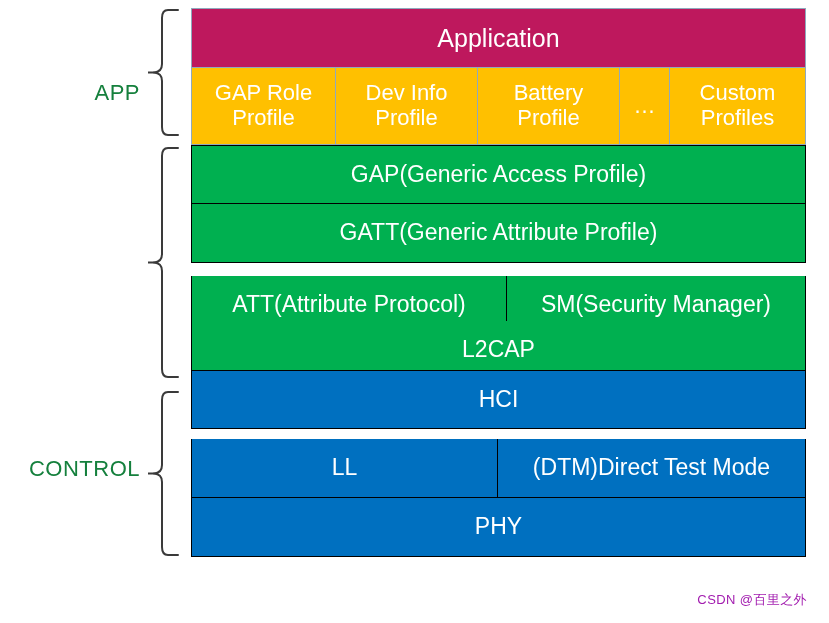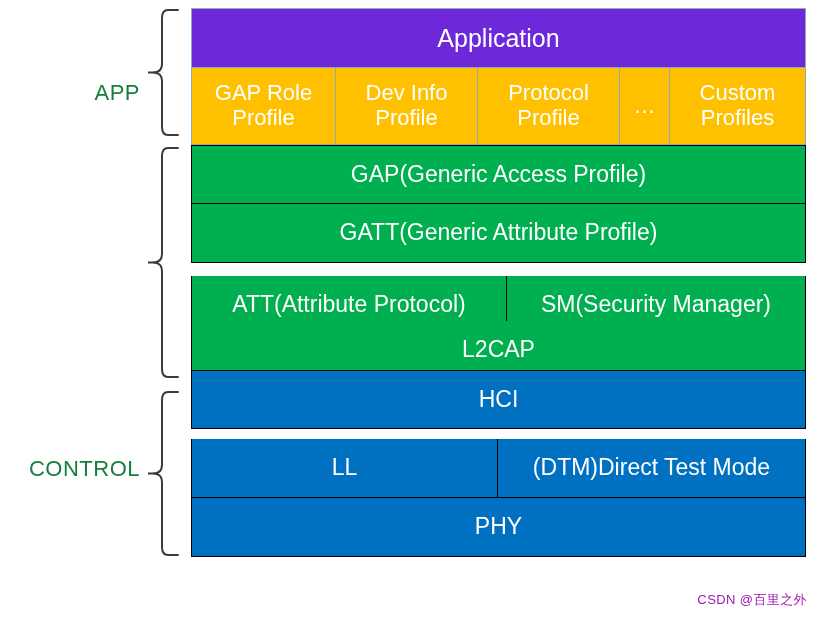--- a/index.html
+++ b/index.html
@@ -70,21 +70,21 @@
     white-space: pre-line;
   }
 
   
   .band-app { background: #FFC000; }
   .app-title-row {
     top: 0;
     height: 60px;
     border: 1px solid #8fa9bd;
     border-bottom: 1px solid #8fa9bd;
-    background: #6d28d9;
+    background: #be185d;
   }
   .app-title-row .cell {
     width: 100%;
     font-size: 25px;
   }
 
   .app-profiles-row {
     top: 60px;
     height: 77px;
     border: 1px solid #8fa9bd;
@@ -161,21 +161,21 @@
 
     <div class="band band-app app-title-row">
       <div class="cell">Application</div>
     </div>
 
     <div class="band band-app app-profiles-row">
       <div class="cell" style="flex:0 0 144px;">GAP Role
 Profile</div>
       <div class="cell" style="flex:0 0 142px;">Dev Info
 Profile</div>
-      <div class="cell" style="flex:0 0 142px;">Protocol
+      <div class="cell" style="flex:0 0 142px;">Battery
 Profile</div>
       <div class="cell" style="flex:0 0 50px;">…</div>
       <div class="cell" style="flex:1 1 auto;">Custom
 Profiles</div>
     </div>
 
     <div class="band row-green first-green" style="top:137px; height:59px;">
       <div class="cell" style="flex:1 1 auto;">GAP(Generic Access Profile)</div>
     </div>
 

